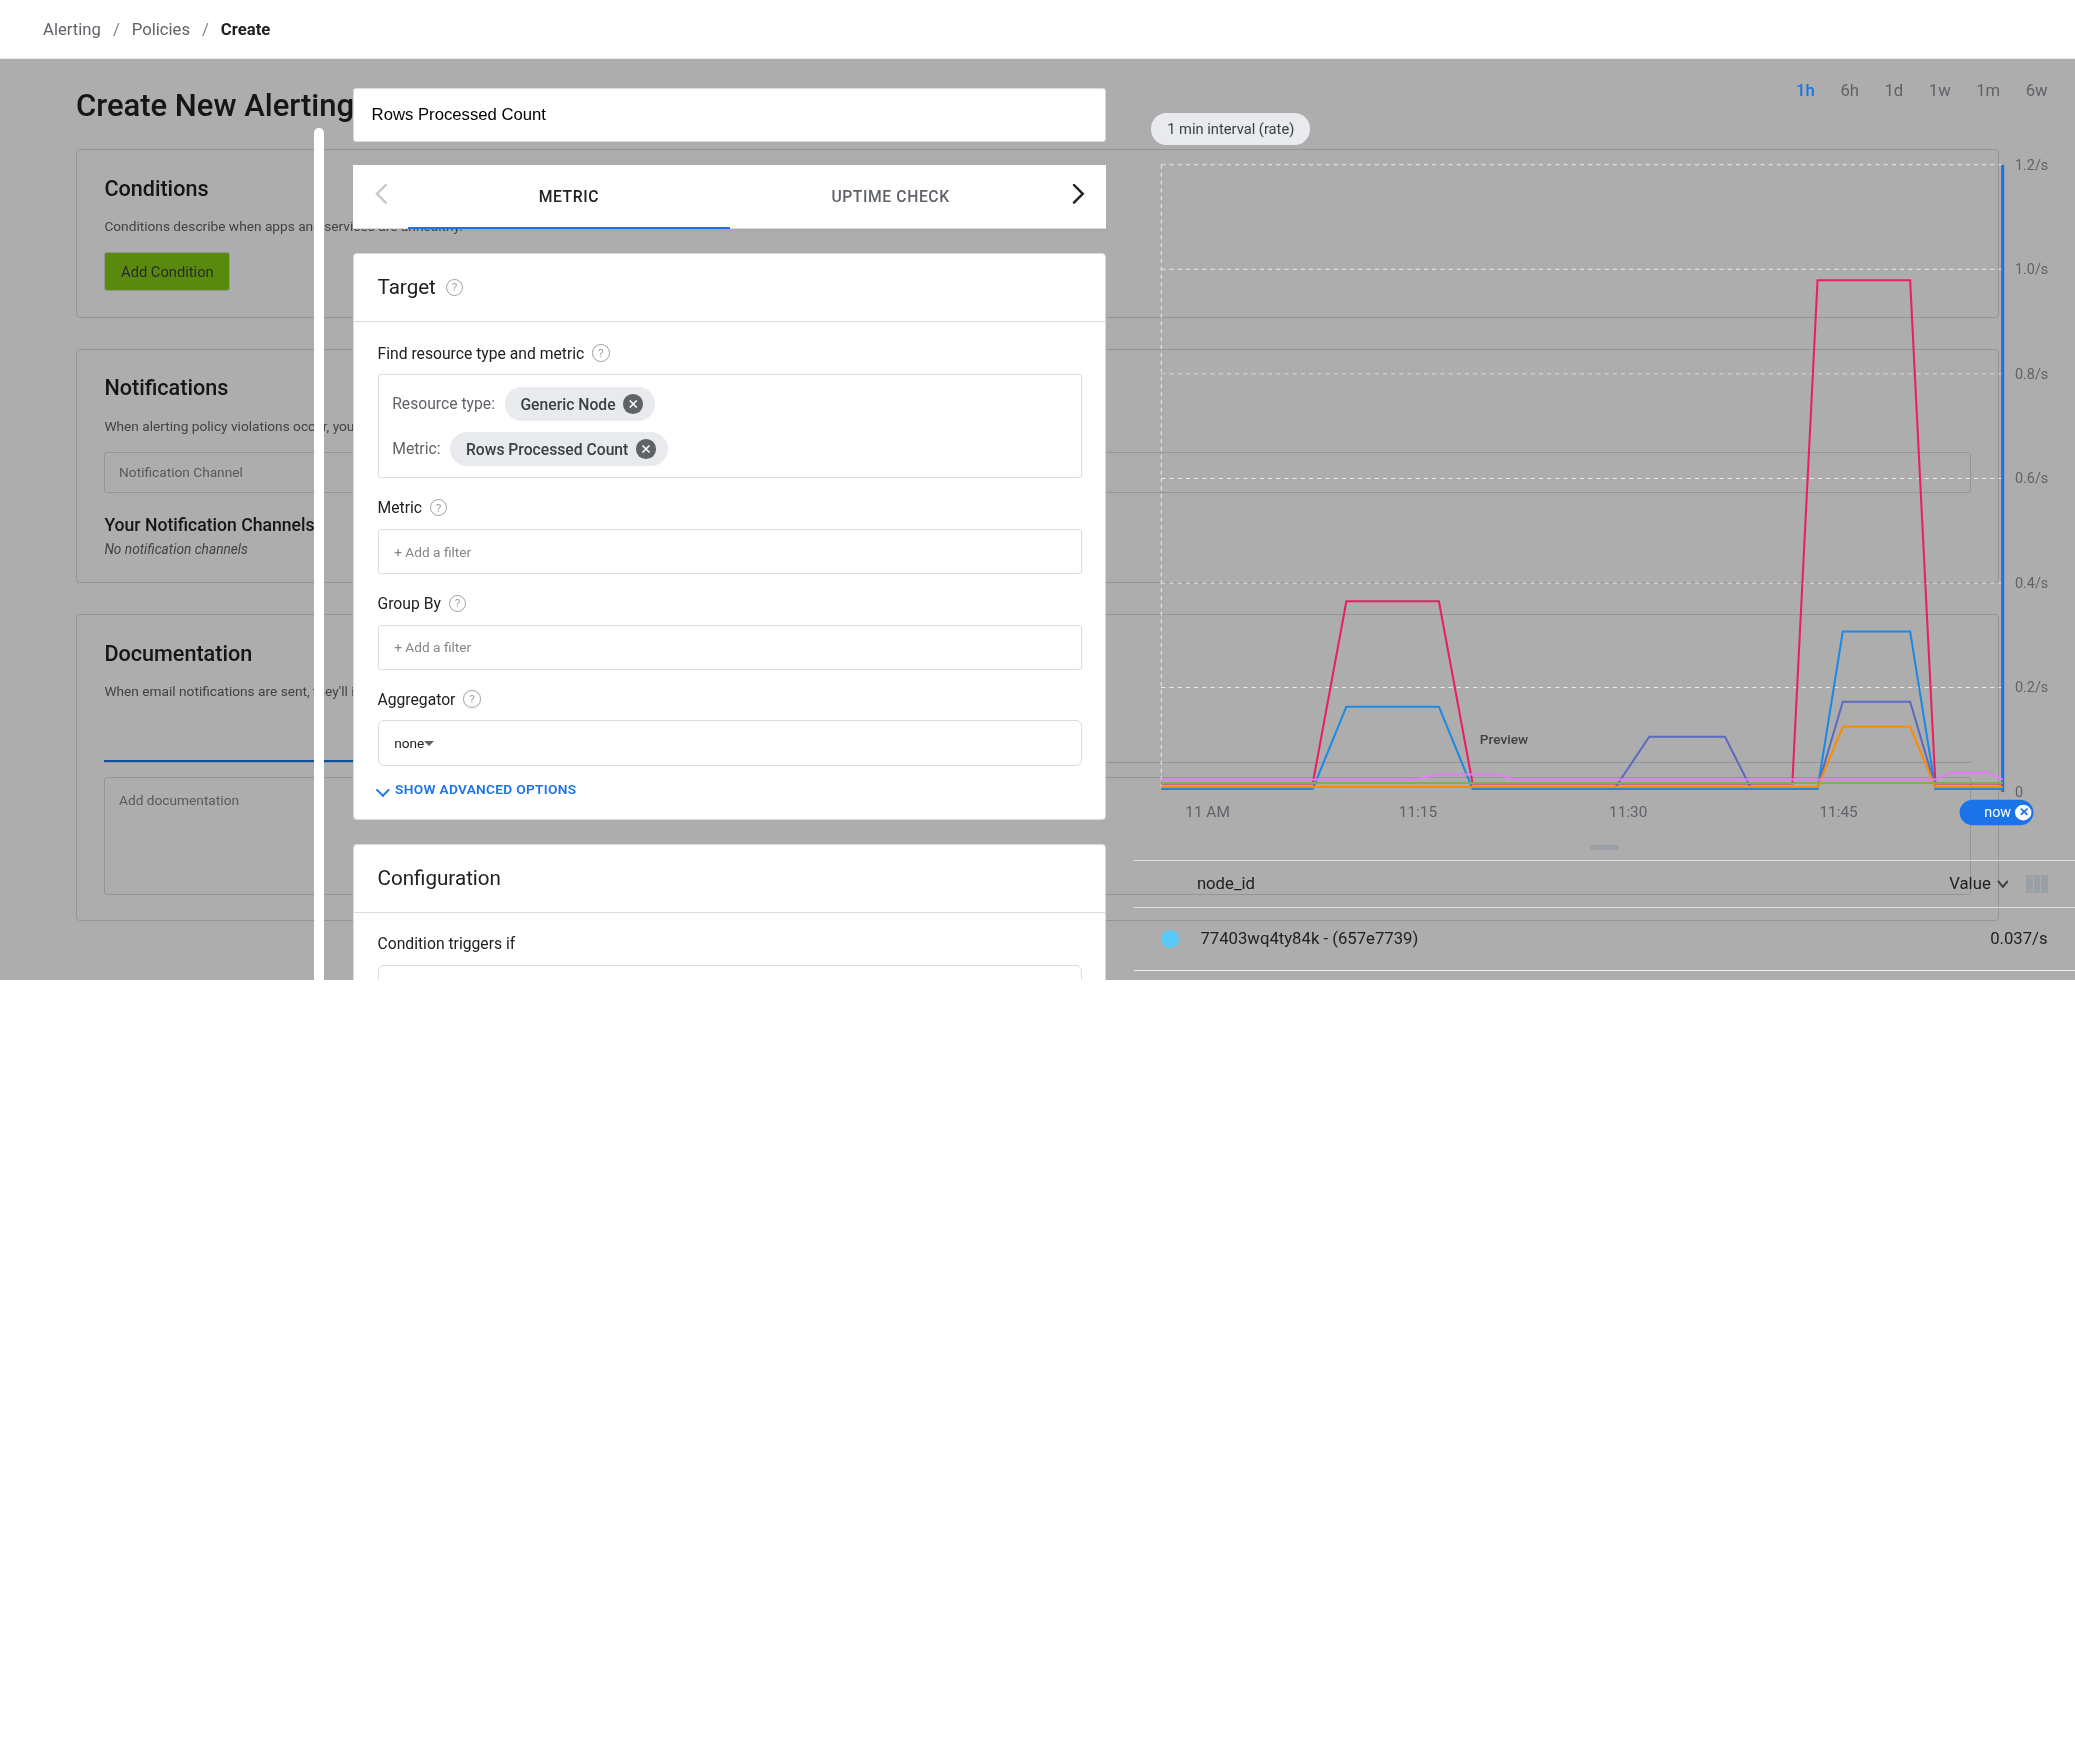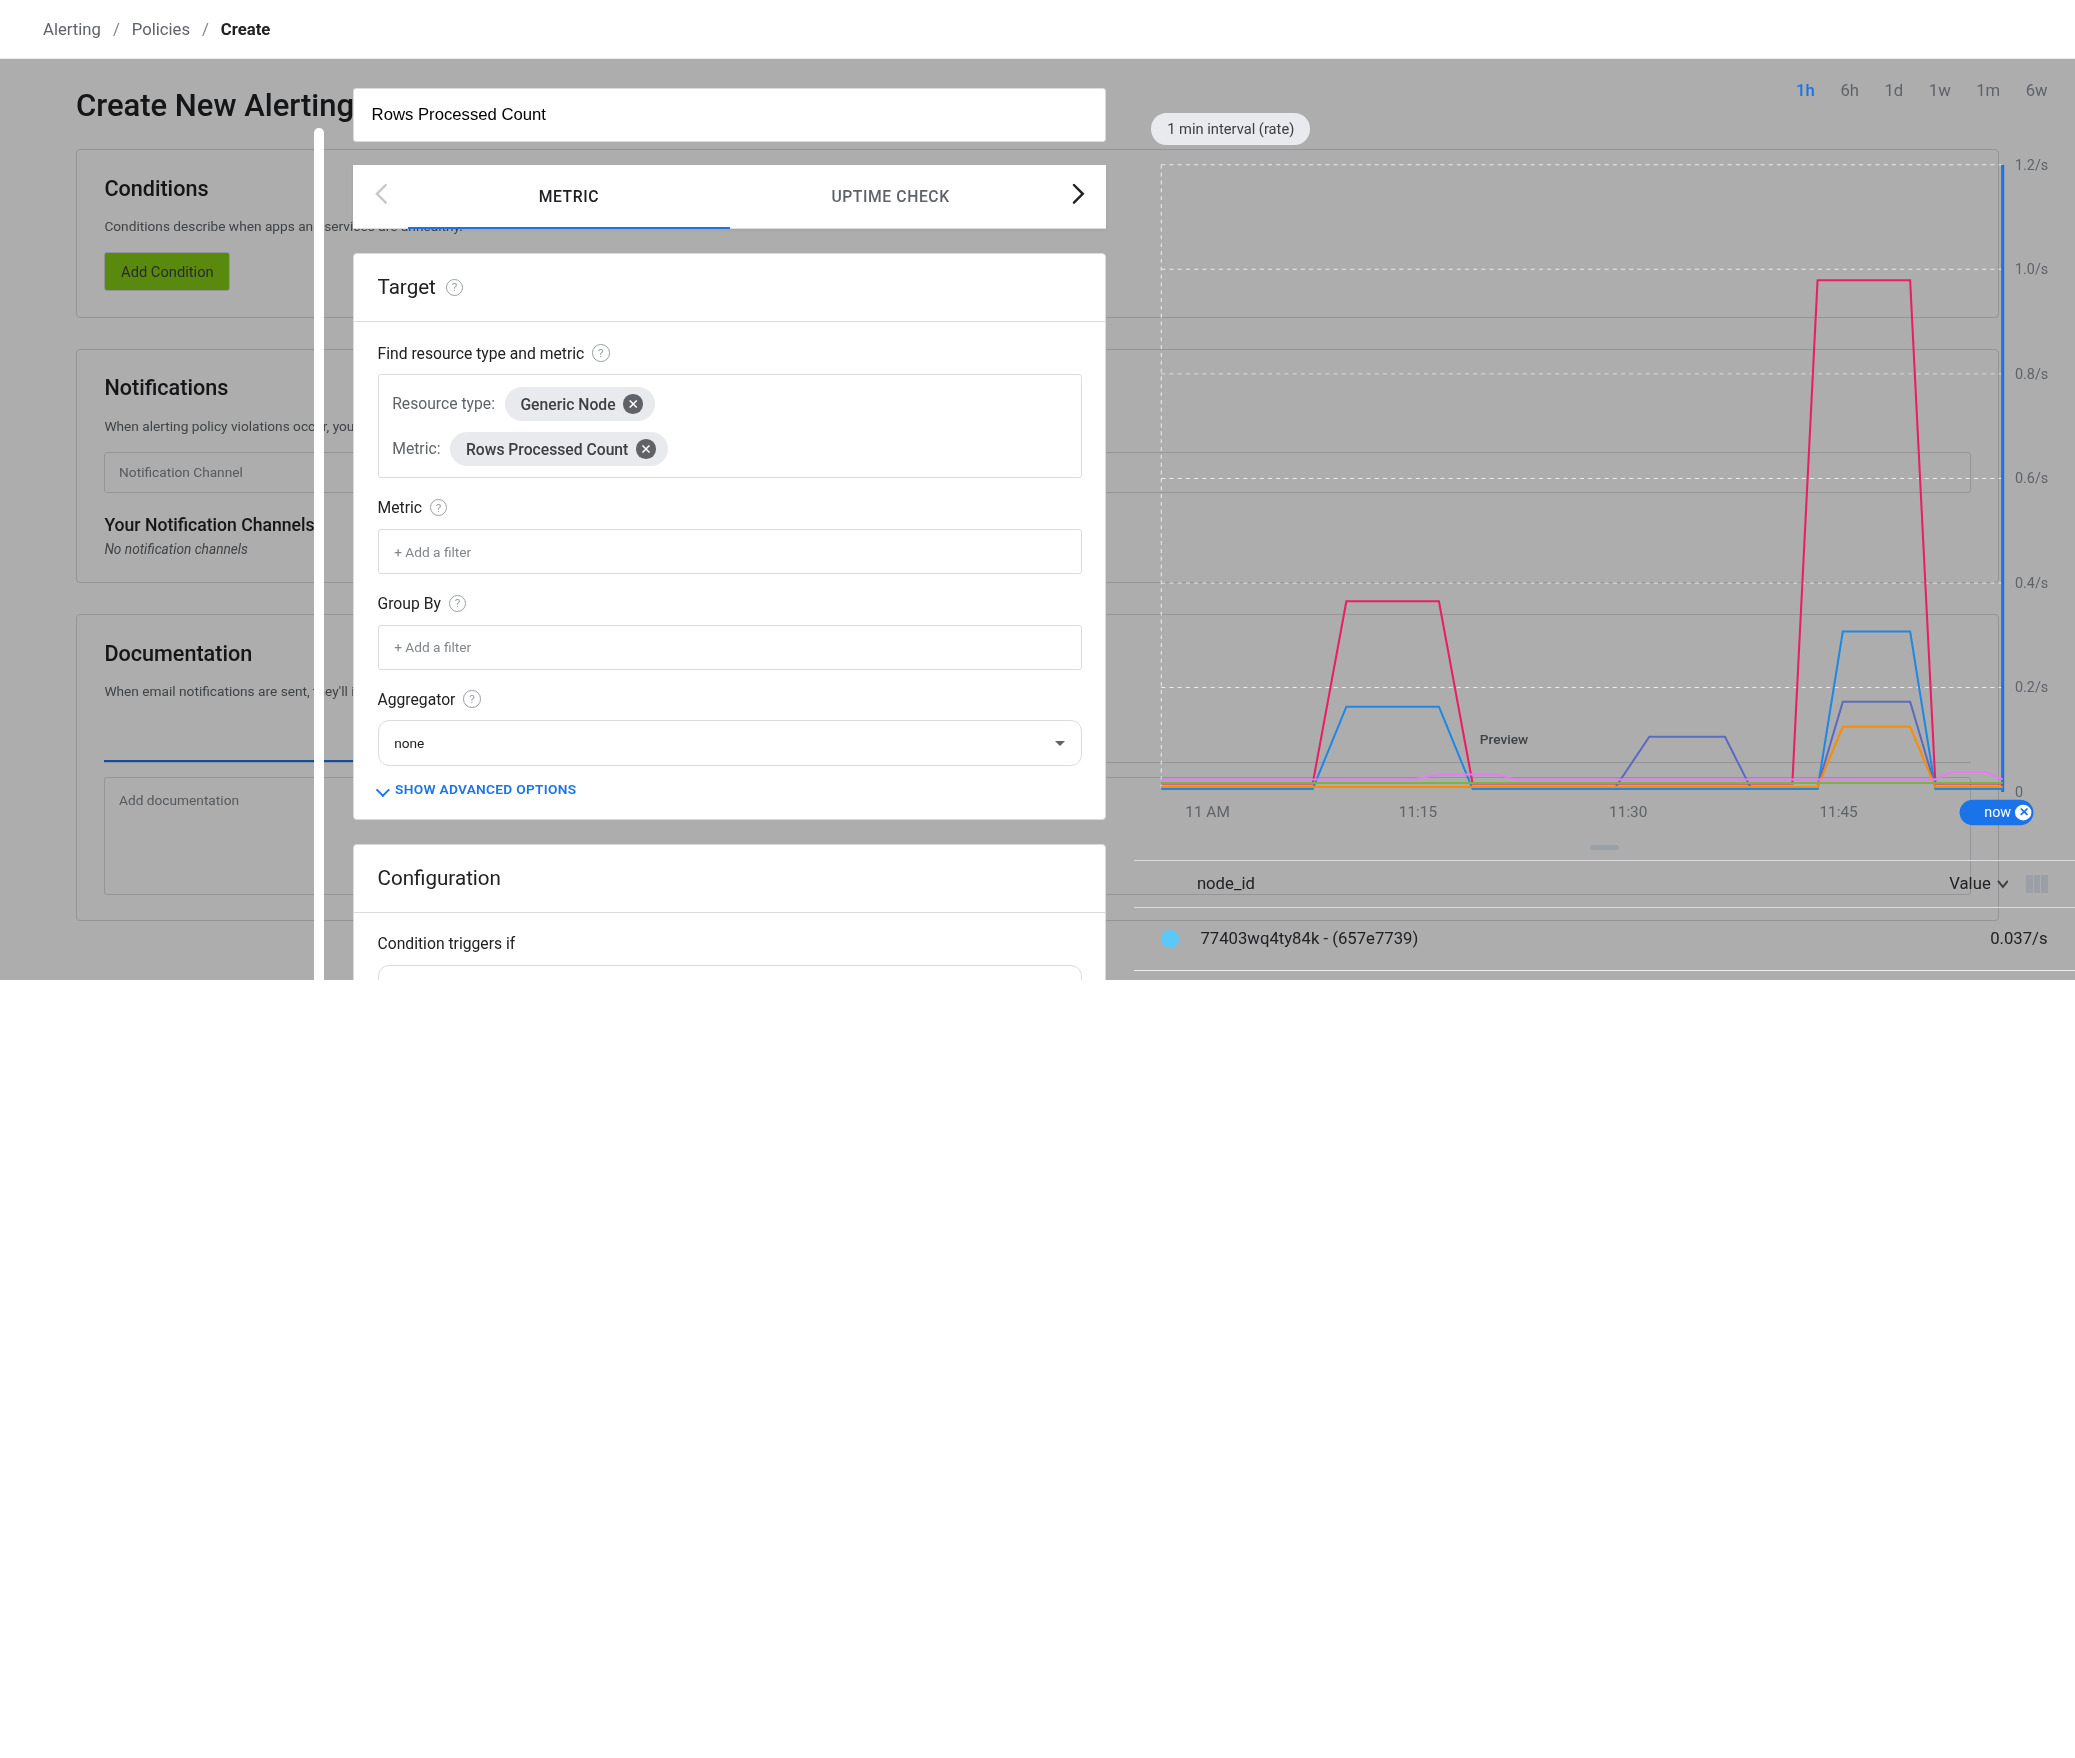--- a/index.html
+++ b/index.html
@@ -60,21 +60,21 @@
   .sec{background:#fff;border:1px solid var(--border);border-radius:3.9px}
   .sec-head{padding:21.6px 23.5px;border-bottom:1px solid var(--border);font-size:20.6px;font-weight:400;display:flex;align-items:center;gap:9.8px}
   .sec-body{padding:21.6px 23.5px}
   .lbl{font-size:15.7px;color:var(--text);margin-bottom:11.8px;display:flex;align-items:center;gap:7.8px}
   .hint{display:inline-flex;width:17.6px;height:17.6px;border:1.5px solid #9aa0a6;border-radius:50%;align-items:center;justify-content:center;font-size:11.8px;color:#9aa0a6}
   .chipbox{border:1px solid var(--border);border-radius:2.9px;padding:11.8px 13.7px;display:flex;flex-direction:column;gap:11.8px;margin-bottom:19.6px}
   .chiprow{display:flex;align-items:center;gap:9.8px;color:var(--text-sec);font-size:15.7px}
   .chip{background:var(--chip);border-radius:17.6px;padding:6.9px 11.8px 6.9px 15.7px;display:inline-flex;align-items:flex-end;gap:7.8px;color:#3c4043;font-weight:500}
   .chip-x{width:19.6px;height:19.6px;border-radius:50%;background:#5f6368;color:#fff;font-size:13.7px;display:inline-flex;align-items:center;justify-content:center}
   .inp{border:1px solid var(--border);padding:13.7px 15.7px;border-radius:2.9px;color:var(--text-muted);margin-bottom:19.6px}
-  .dd{border:1px solid var(--border);padding:13.7px 15.7px;border-radius:11px;display:flex;align-items:center;justify-content:space-between;color:var(--text);margin-bottom:11.8px}
+  .dd{border:1px solid var(--border);padding:13.7px 15.7px;border-radius:6px;display:flex;align-items:center;color:var(--text);margin-bottom:11.8px}
   .caret{border:5.9px solid transparent;border-top-color:#5f6368;width:0;height:0;margin-top:5.9px}
   .adv{color:var(--blue);font-weight:600;letter-spacing:0.3px;display:flex;align-items:center;gap:7.8px;margin-top:15.7px;cursor:pointer}
   .adv .chv{display:inline-block;transform:rotate(0);border:solid var(--blue);border-width:0 2px 2px 0;padding:3.9px;transform:rotate(45deg)}
 
   .footer{display:flex;gap:15.7px;padding:15.7px 0 11.8px 21.6px;background:#fff;border-top:1px solid var(--border)}
   .btn-prim{background:var(--blue-d);color:#fff;border:0;border-radius:2.9px;padding:11.8px 25.5px;font-size:15.7px;font-weight:500}
   .btn-sec{background:#fff;border:1px solid var(--border);border-radius:2.9px;padding:11.8px 21.6px;font-size:15.7px}
 
   
   .chartcol{flex:1;padding:13.7px 0 0 5.9px;display:flex;flex-direction:column;min-width:0}

